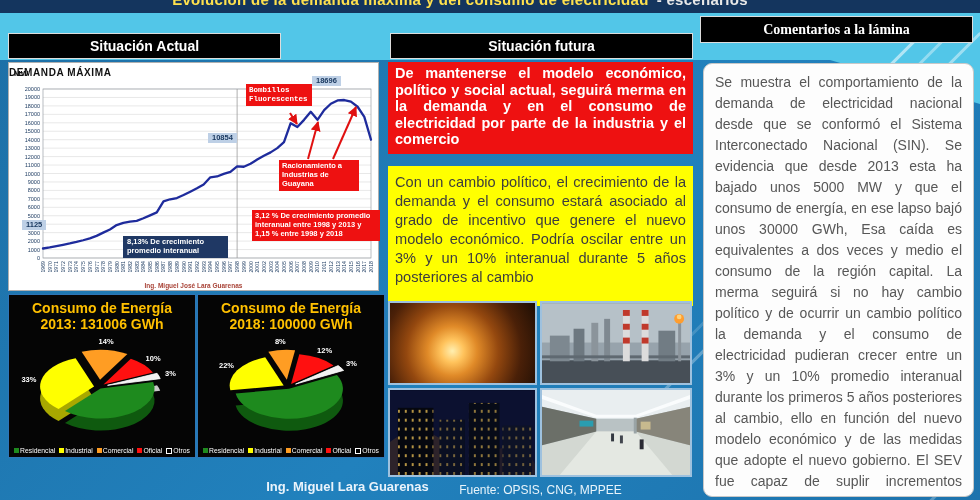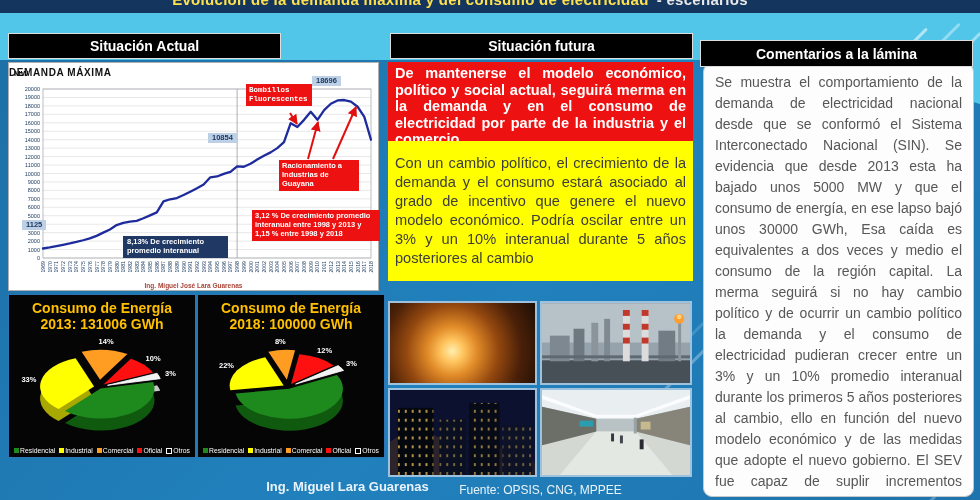--- a/index.html
+++ b/index.html
@@ -12,21 +12,21 @@
   .banner-text .suffix{color:#e8e8e8;margin-left:8px;}
 
   .stripe{position:absolute;left:0;top:13px;width:980px;height:47px;background:#52c6e8;}
   .wedge{position:absolute;right:0;top:60px;width:150px;height:44px;background:#52c6e8;clip-path:polygon(0 0,100% 0,100% 100%);}
   .streak{position:absolute;background:rgba(255,255,255,.55);width:3px;border-radius:2px;}
 
   
   .col-header{position:absolute;top:33px;height:24px;background:#000;border:1px solid #ddd;color:#fff;font-weight:bold;font-size:14px;display:flex;align-items:center;justify-content:center;z-index:4;}
   .hdr-left{left:8px;width:271px;}
   .hdr-mid{left:390px;width:301px;}
-  .hdr-right{left:700px;width:271px;top:40px;height:25px;}
+  .hdr-right{left:700px;width:271px;top:16px;height:25px;font-family:Liberation Serif, serif;}
 
   
   .chart-panel{position:absolute;left:8px;top:62px;width:371px;height:229px;background:#fff;border:1px solid #b0b0b0;box-sizing:border-box;padding-left:16px;}
   .chart-title{position:absolute;top:4px;left:0;width:100%;text-align:left;font-size:10px;font-weight:bold;color:#111;letter-spacing:.6px;}
   .mw-label{position:absolute;top:6px;left:5px;font-size:8px;font-weight:bold;color:#111;}
   #line-svg{position:absolute;left:0;top:0;}
   .lbl-box{position:absolute;background:#bed0e6;color:#17365d;font-weight:bold;font-size:7.5px;padding:1px 4px;line-height:1.1;}
   .red-note{position:absolute;background:#ee1111;color:#fff;font-weight:bold;font-size:7.5px;line-height:1.18;padding:2px 3px;}
   .navy-note{position:absolute;background:#1f3864;color:#fff;font-weight:bold;font-size:7.5px;line-height:1.18;padding:2px 4px;}
   #note-bombillos{left:237px;top:21px;width:60px;font-family:Liberation Mono, monospace;}
@@ -42,21 +42,21 @@
   .pie-panel{position:absolute;top:294px;width:188px;height:164px;background:#050505;border:1px solid #2e75b6;box-sizing:border-box;}
   .pie-1{left:8px;} .pie-2{left:197px;}
   .pie-title{color:#ffc000;font-weight:bold;font-size:14px;text-align:center;line-height:1.12;padding-top:6px;}
   .pie-svg{position:absolute;left:0;top:44px;}
   .pie-legend{position:absolute;left:0;right:0;bottom:3px;display:flex;justify-content:center;align-items:center;gap:4px;color:#fff;font-size:6.8px;}
   .legend-item{display:inline-flex;align-items:center;}
   .legend-item .sq{width:5px;height:5px;display:inline-block;margin-right:1px;}
 
   
   .red-box{position:absolute;left:388px;top:62px;width:305px;height:92px;background:#ee1111;color:#fff;font-weight:bold;font-size:14.5px;line-height:1.14;padding:3px 7px;text-align:justify;box-sizing:border-box;}
-  .yellow-box{position:absolute;left:388px;top:141px;width:305px;height:140px;background:#ffff00;color:#3d3d3d;font-size:14.6px;line-height:1.3;padding:13px 7px;text-align:justify;box-sizing:border-box;}
+  .yellow-box{position:absolute;left:388px;top:166px;width:305px;height:140px;background:#ffff00;color:#3d3d3d;font-size:14.6px;line-height:1.3;padding:7px 7px;text-align:justify;box-sizing:border-box;}
   .photo-grid{position:absolute;left:388px;top:301px;width:307px;height:178px;display:grid;grid-template-columns:149px 152px;grid-template-rows:84px 89px;gap:3px;}
   .photo{border:2px solid #9ec1de;box-sizing:border-box;position:relative;overflow:hidden;background:#000;}
   .photo svg{display:block;}
   .photo-foundry{background:radial-gradient(circle at 43% 60%,#ffefb0 0%,#ffc35c 12%,#e08a28 26%,#94480f 48%,#4a2008 72%,#1d0e04 100%);}
   .fuente{position:absolute;left:388px;top:483px;width:305px;text-align:center;color:#e8f4fb;font-size:12px;}
 
   
   .comments-panel{position:absolute;left:703px;top:63px;width:271px;height:434px;background:#fdfdfd;border:1px solid #c8c8c8;border-radius:9px;padding:8px 11px;box-sizing:border-box;color:#575757;font-size:14px;line-height:1.5;text-align:justify;overflow:hidden;z-index:3;}
 
   .footer-author{position:absolute;left:0;top:479px;width:695px;text-align:center;color:#eaf3fb;font-weight:bold;font-size:13px;}

